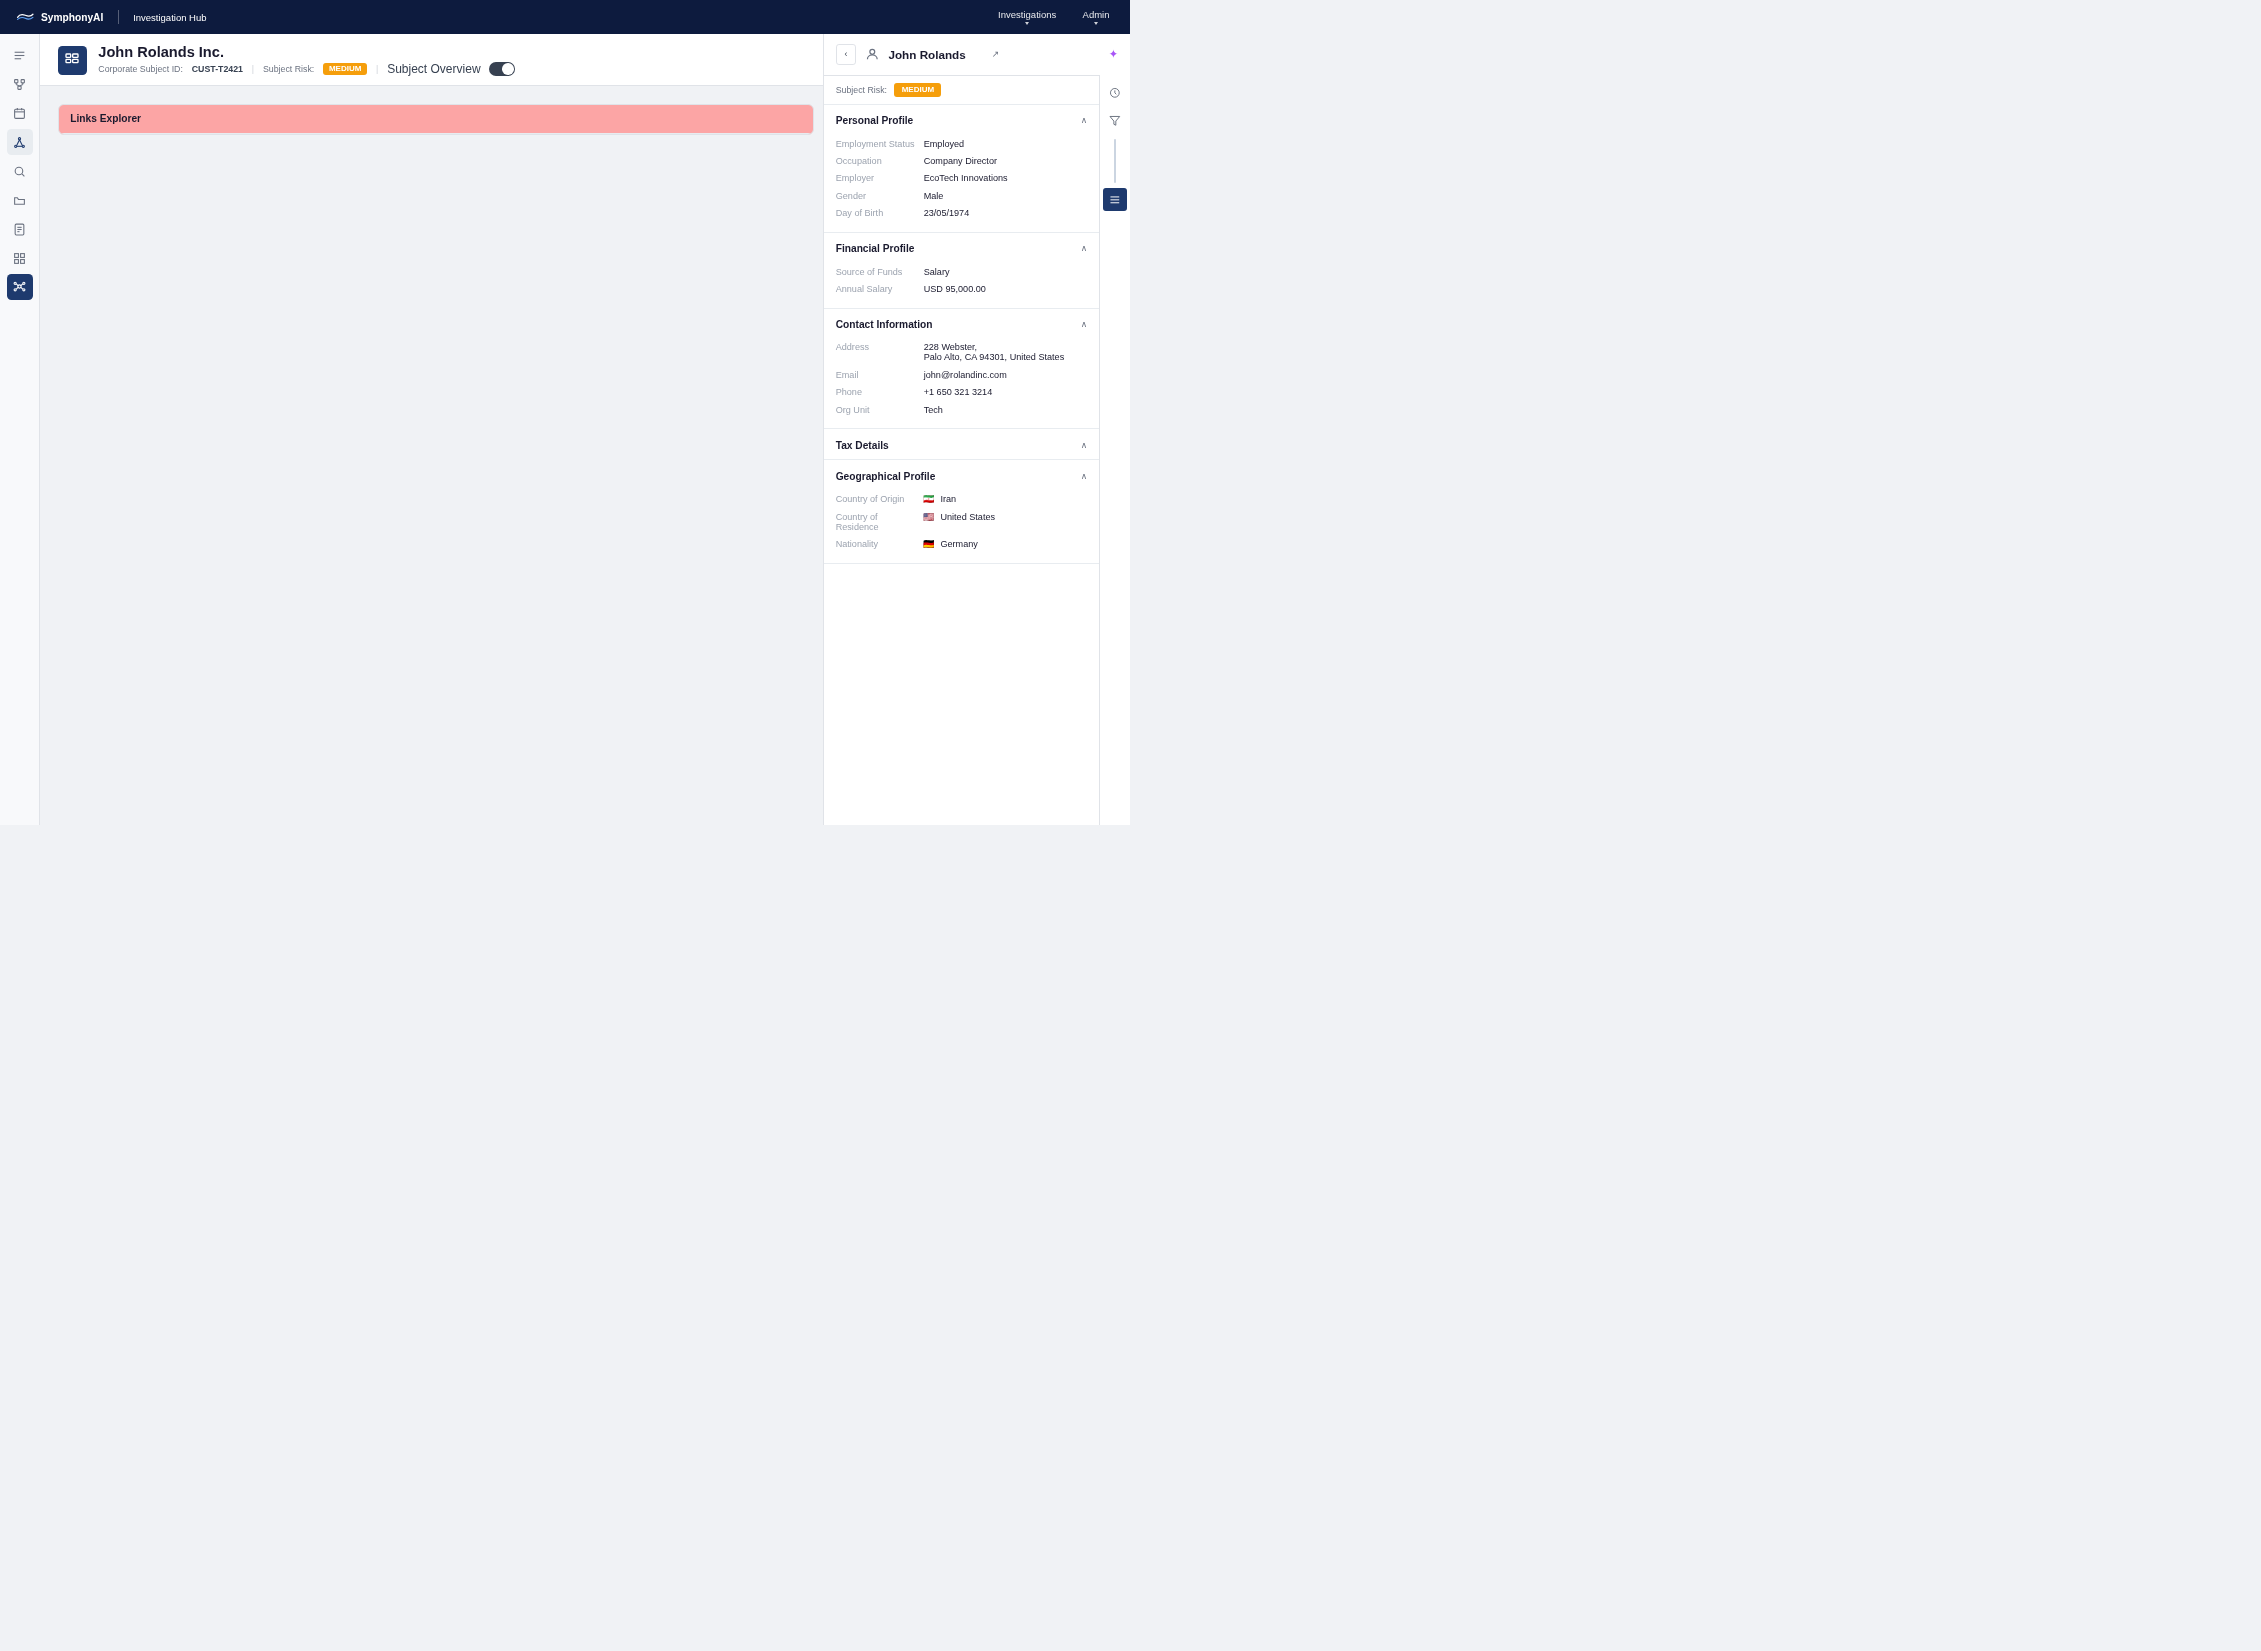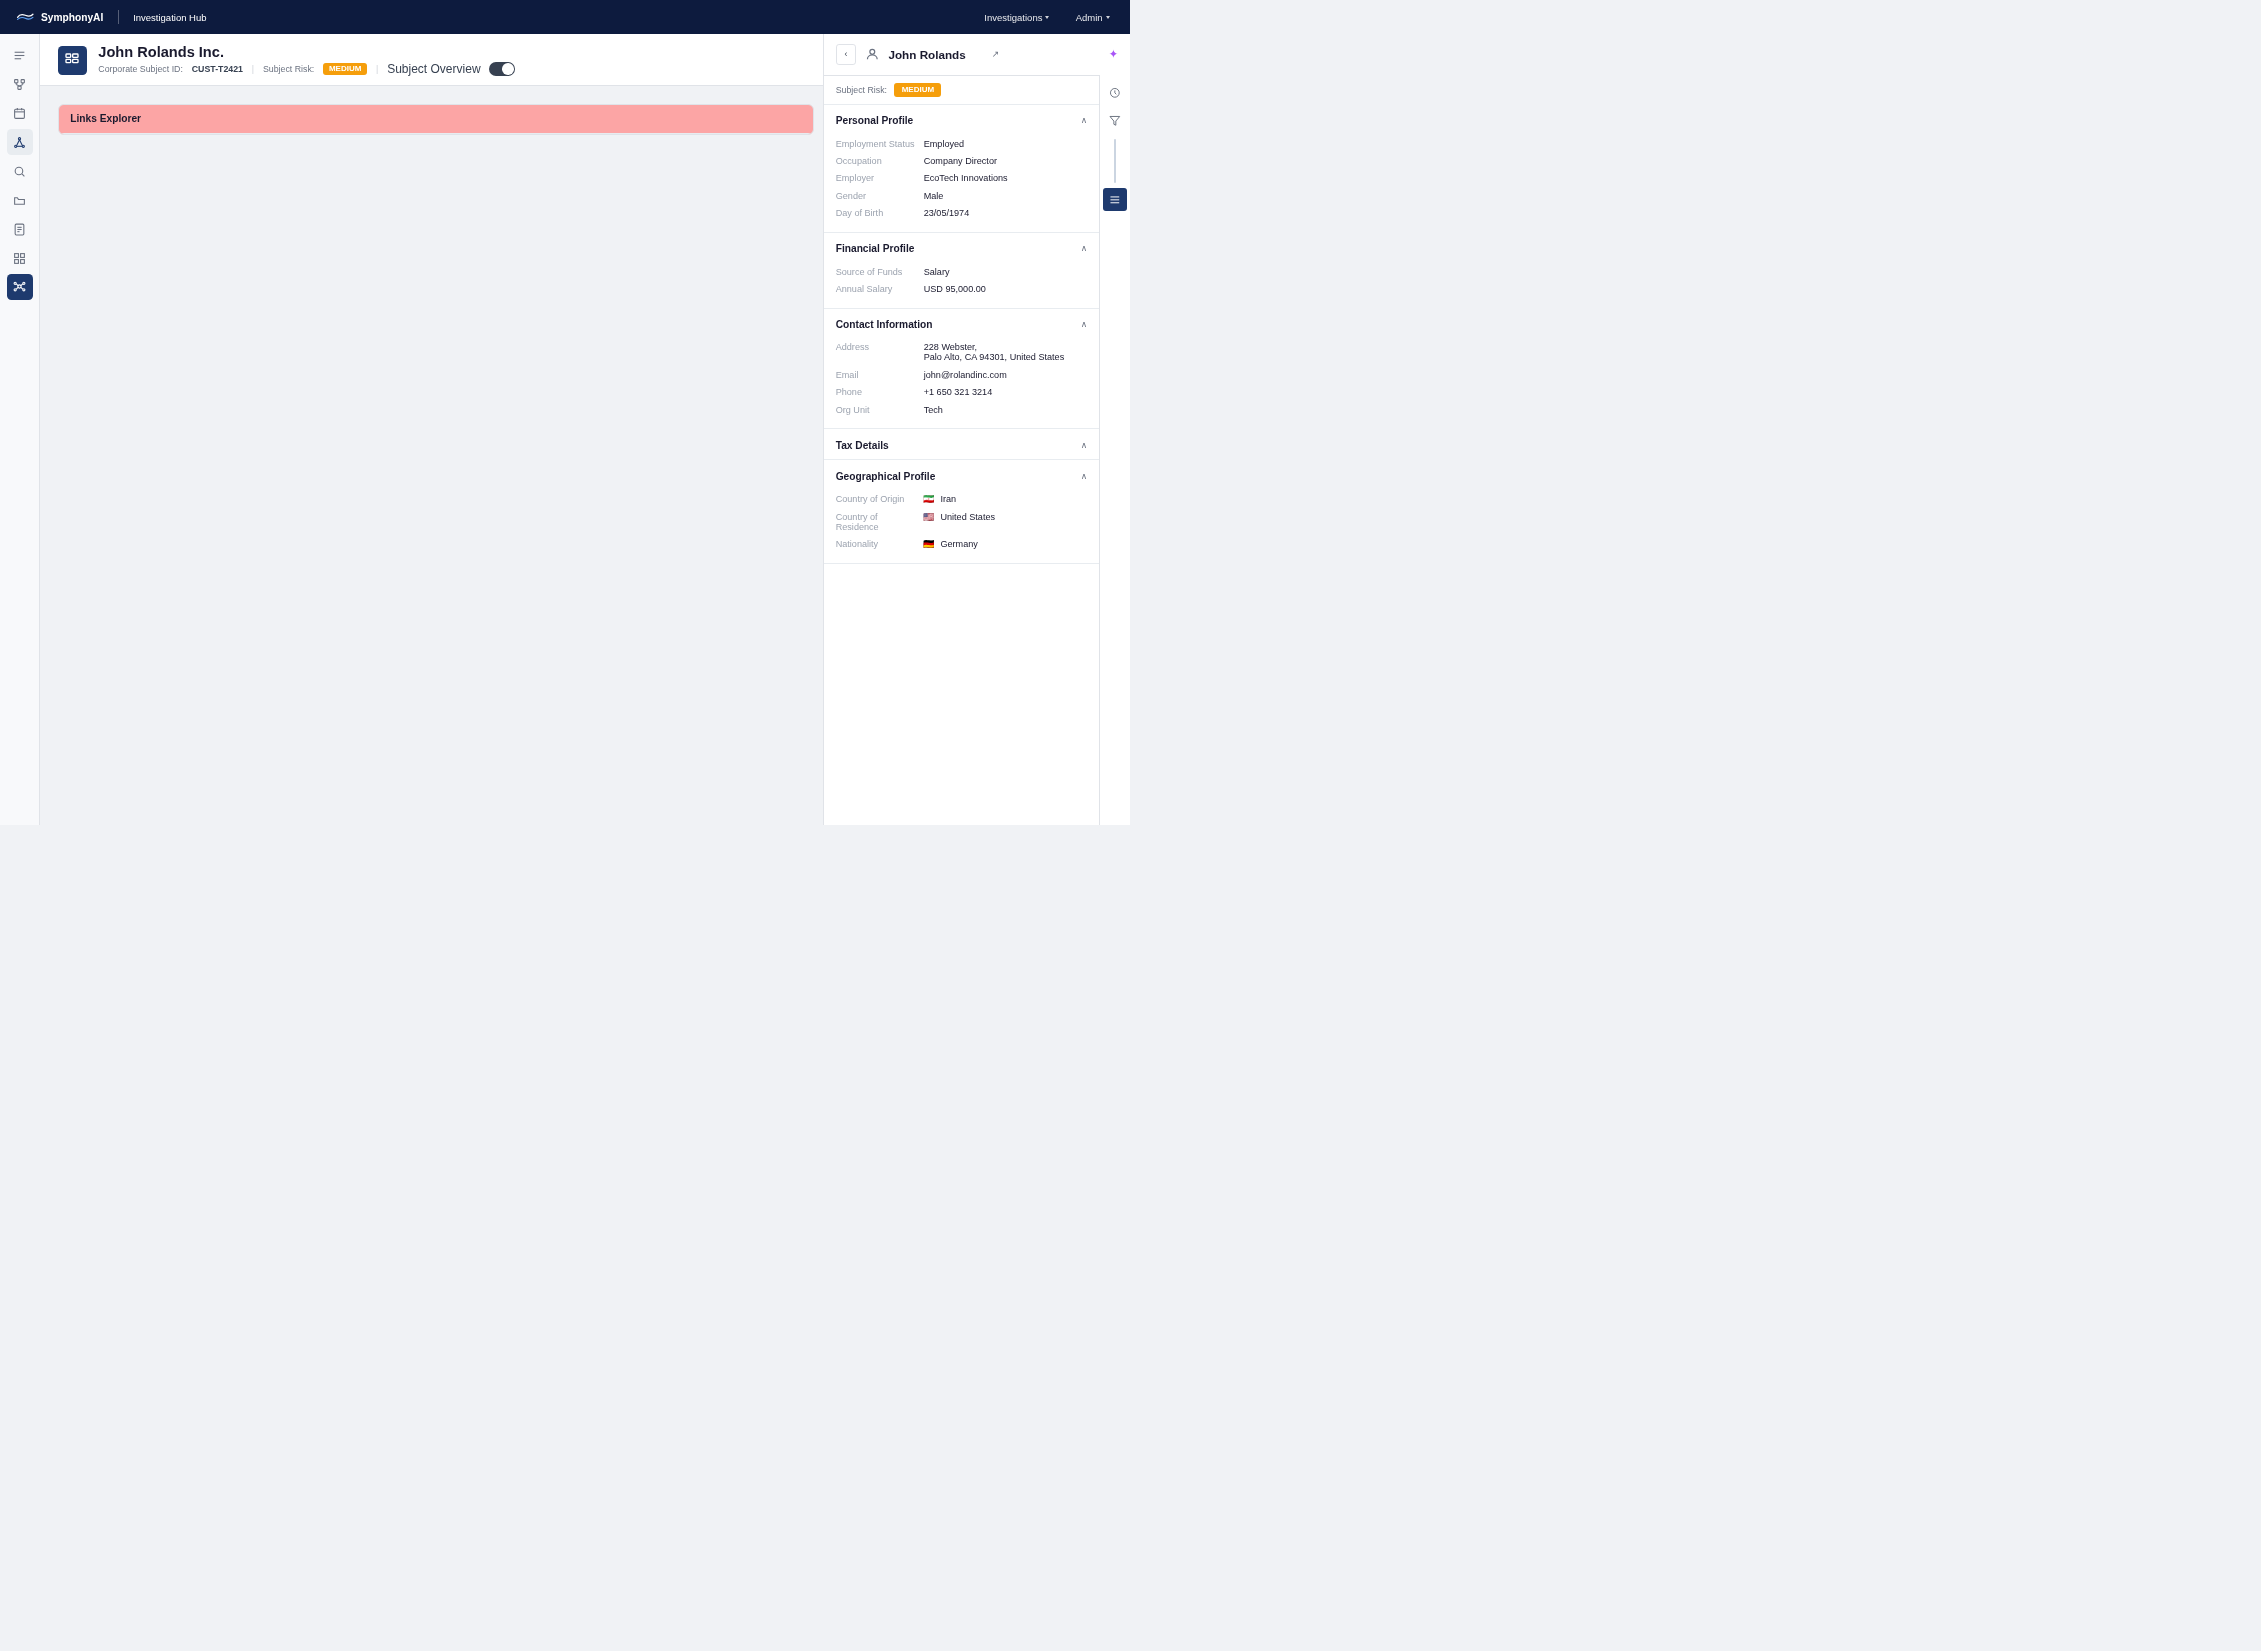--- a/index.html
+++ b/index.html
@@ -40,20 +40,21 @@
     }
     .nav-spacer { flex: 1; }
     .nav-menu-item {
       color: rgba(255,255,255,0.9);
       font-size: 9.5px;
       display: flex;
       align-items: center;
       gap: 2.9px;
       cursor: pointer;
       padding: 2.9px 5.9px;
+      flex-direction: column;
     }
     .chevron-down {
       width: 0; height: 0;
       border-left: 2.9px solid transparent;
       border-right: 2.9px solid transparent;
       border-top: 3.7px solid rgba(255,255,255,0.8);
       display: inline-block;
     }
 
     

